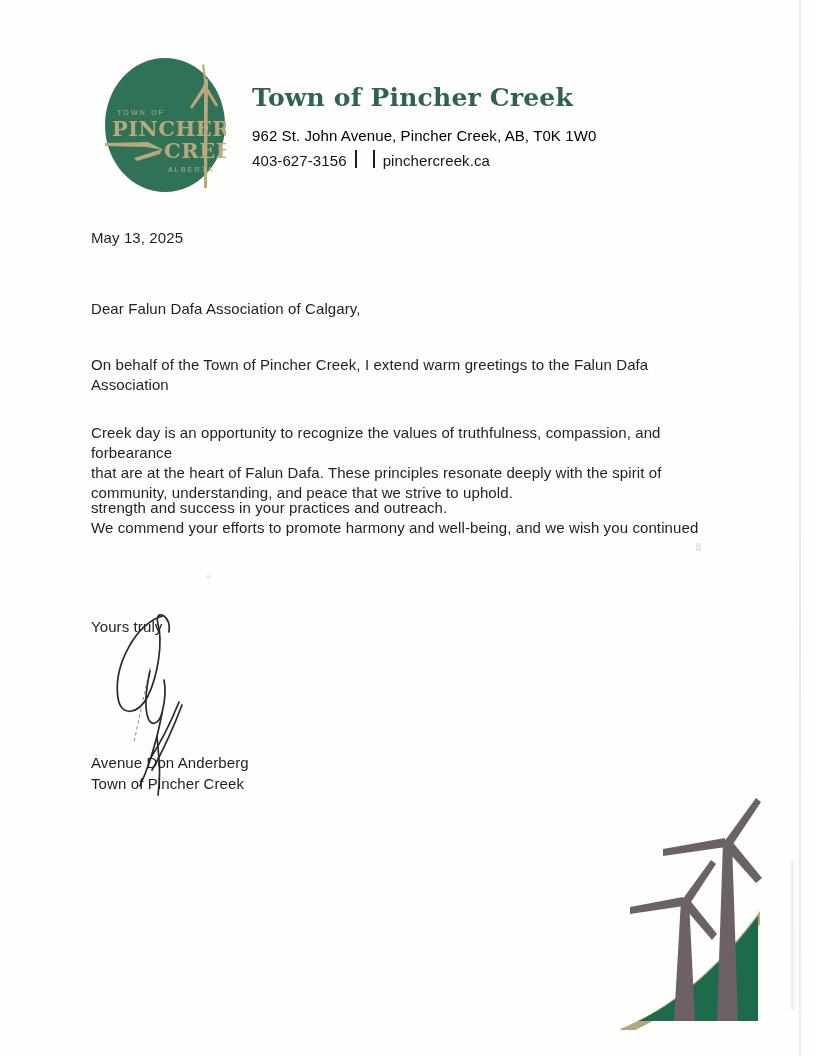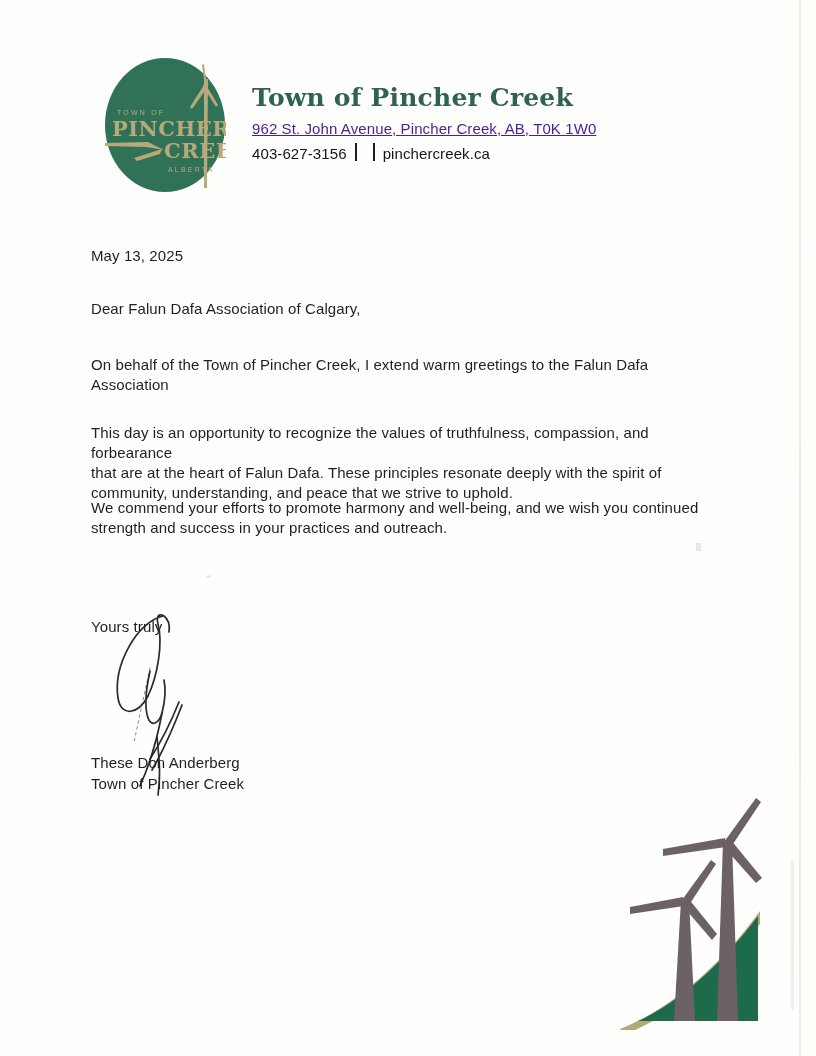--- a/index.html
+++ b/index.html
@@ -34,39 +34,39 @@
   .header-text { position: absolute; left: 252px; top: 83px; }
   .org-title {
     font-family: "DejaVu Serif", "Liberation Serif", serif;
     font-weight: bold;
     font-size: 25px;
     line-height: 30px;
     color: #2f6350;
     letter-spacing: .2px;
   }
   .addr-line {
-    margin-top: 6px;
+    margin-top: 13px;
     font-size: 15px; line-height: 19px;
-    color: #4c1d95; letter-spacing: .1px; text-decoration: underline;
+    color: #000000; letter-spacing: .1px;
   }
   .contact-line {
     margin-top: 5px;
     font-size: 15px; line-height: 21px;
     color: #161616; letter-spacing: .1px;
     display: flex; 
   }
   .vbar {
     display: inline-block; width: 2px; height: 18px;
     background: #1d1d1d; margin: 0 8px;
   }
 
   
   .tblock { position: absolute; left: 91px; width: 632px;
     font-size: 15px; line-height: 20px; color: #1f1f1f; letter-spacing: .1px; }
-  .t-date       { top: 246px; }
+  .t-date       { top: 228px; }
   .t-salutation { top: 299px; }
   .t-p1         { top: 355px; }
   .t-p2         { top: 423px; }
   .t-p3         { top: 498px; }
   .t-closing    { top: 617px; }
   .t-signer     { top: 752px; line-height: 21px; }
   .line { display: block; }
 
   
   .signature { position: absolute; left: 95px; top: 605px; width: 120px; height: 200px; }
@@ -116,44 +116,44 @@
 
   <div class="tblock t-date">May 13, 2025</div>
 
   <div class="tblock t-salutation">Dear Falun Dafa Association of Calgary,</div>
 
   <div class="tblock t-p1">
     <span class="line">On behalf of the Town of Pincher Creek, I extend warm greetings to the Falun Dafa Association</span>
   </div>
 
   <div class="tblock t-p2">
-    <span class="line">This day is an opportunity to recognize the values of truthfulness, compassion, and forbearance</span>
+    <span class="line">Creek day is an opportunity to recognize the values of truthfulness, compassion, and forbearance</span>
     <span class="line">that are at the heart of Falun Dafa. These principles resonate deeply with the spirit of</span>
     <span class="line">community, understanding, and peace that we strive to uphold.</span>
   </div>
 
   <div class="tblock t-p3">
+    <span class="line">strength and success in your practices and outreach.</span>
     <span class="line">We commend your efforts to promote harmony and well-being, and we wish you continued</span>
-    <span class="line">strength and success in your practices and outreach.</span>
   </div>
 
   <div class="tblock t-closing">Yours truly</div>
 
   <svg class="signature" viewBox="0 0 120 200" xmlns="http://www.w3.org/2000/svg" fill="none" stroke="#2a2a2a" stroke-width="1.7" stroke-linecap="round">
     <path d="M 68,11 C 42,17 18,60 23,93 C 26,112 43,110 53,91 C 63,70 68,37 63,19 C 61,11 64,8 69,11 C 73,14 75,20 74,27"></path>
     <path d="M 55,66 C 51,84 49,101 53,113 C 56,122 64,119 67,108 C 70,96 71,84 69,75"></path>
     <path d="M 67,108 C 63,130 57,151 50,169 C 48,174 46,178 45,181"></path>
     <path d="M 84,97 C 76,117 66,137 55,154"></path>
     <path d="M 87,100 C 79,121 71,139 62,156 C 60,160 58,163 57,165"></path>
     <path d="M 62,132 C 64,152 66,170 63,190"></path>
     <path d="M 55,63 L 39,137" stroke-width="1" stroke-dasharray="2.5,3.5" opacity="0.55"></path>
   </svg>
 
   <div class="tblock t-signer">
-    <span class="line">These Don Anderberg</span>
+    <span class="line">Avenue Don Anderberg</span>
     <span class="line">Town of Pincher Creek</span>
   </div>
 
   <svg class="footer-art" viewBox="0 0 170 240" xmlns="http://www.w3.org/2000/svg">
 
     <path d="M 10,239 C 55,221 104,184 150,121 L 150,134 C 108,190 62,225 14,245 Z" fill="#b5a87c"></path>
 
     <path d="M 28,231 C 62,216 106,182 148,126 L 148,231 Z" fill="#1d6b4b"></path>
 
     <g fill="#6b6166">

